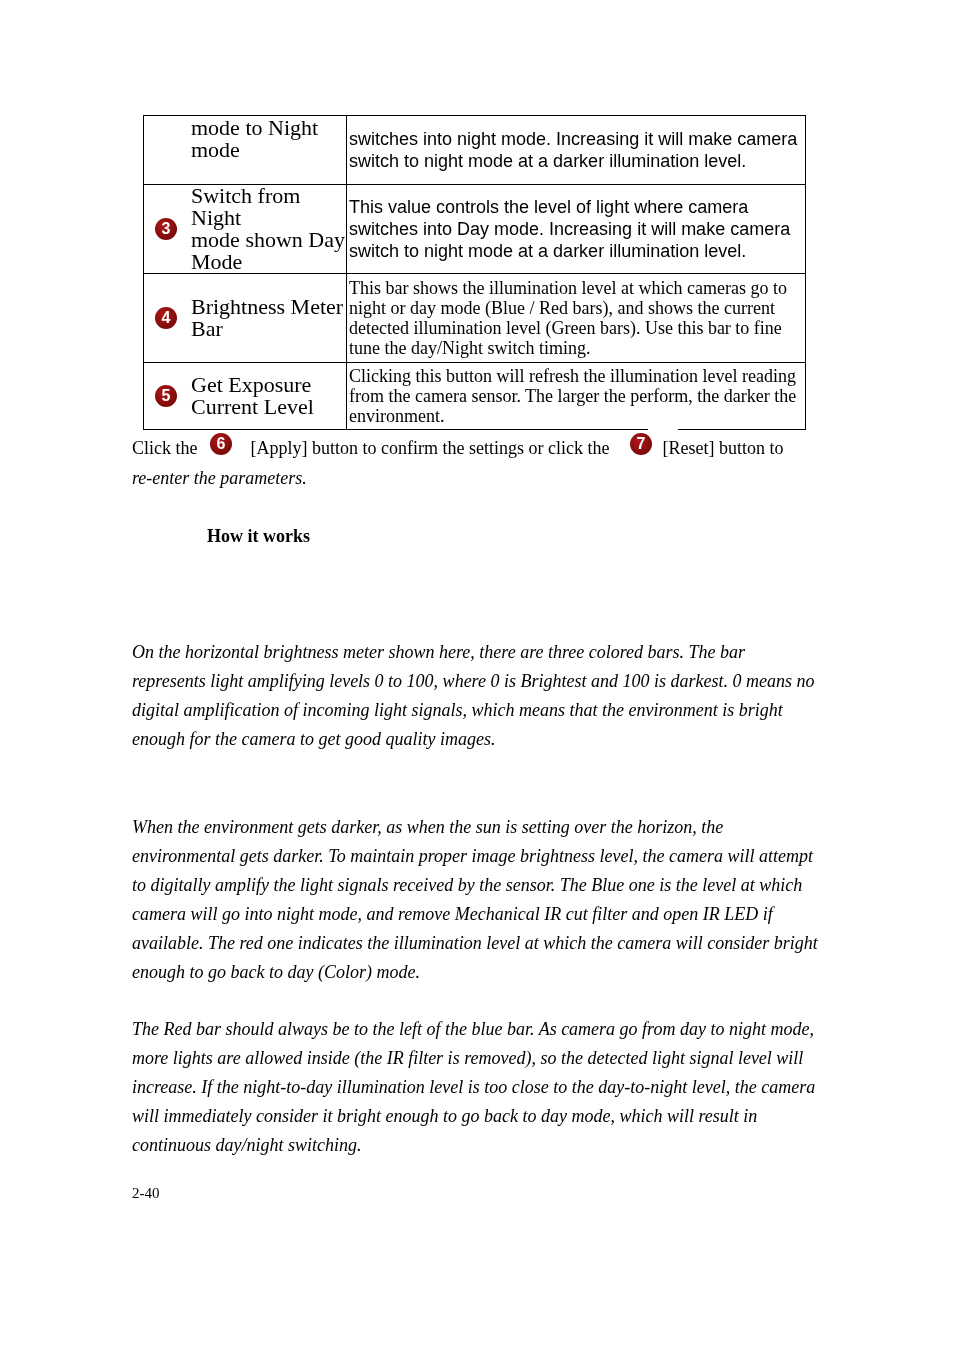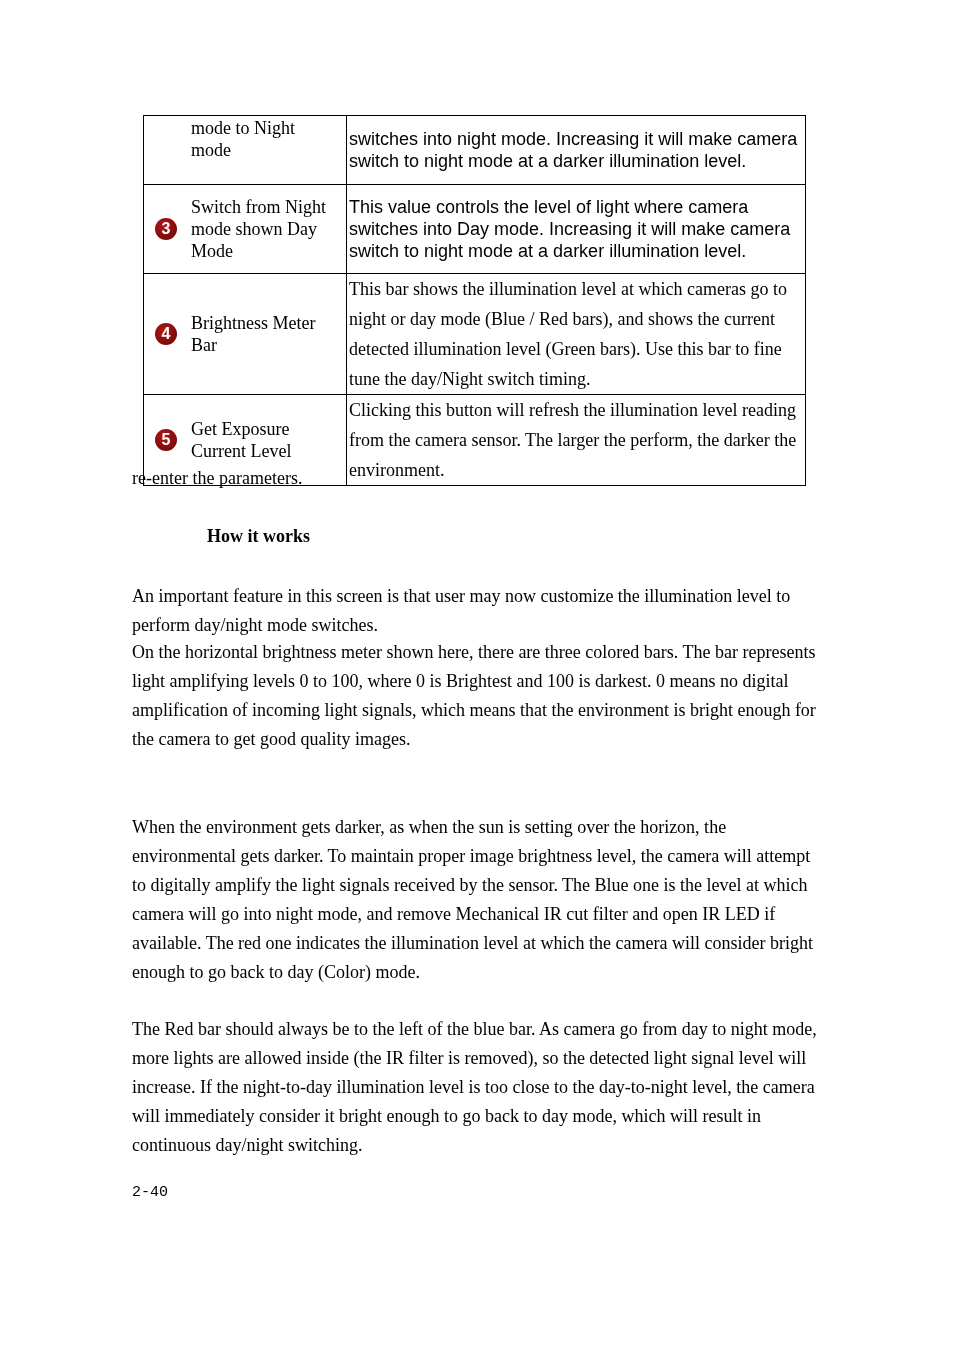--- a/index.html
+++ b/index.html
@@ -5,43 +5,43 @@
   html, body { margin: 0; padding: 0; background: #ffffff; }
   body { width: 954px; height: 1351px; position: relative; overflow: hidden;
          font-family: "Liberation Serif", "DejaVu Serif", serif; color: #000; }
   .page { position: absolute; left: 0; top: 0; width: 954px; height: 1351px; }
 
   table.desc { position: absolute; left: 143px; top: 115px; width: 663px;
                border-collapse: collapse; table-layout: fixed; }
   table.desc td { border: 1px solid #000; vertical-align: middle; padding: 0; }
   td.icon-cell { width: 44px; border-right: none !important; text-align: center; }
   td.name-cell { width: 155px; border-left: none !important; padding-left: 3px !important;
-                 font-family: "Liberation Serif", serif; font-size: 18px; line-height: 22px; margin-top: 32px; }
+                 font-family: "Liberation Serif", serif; font-size: 22px; line-height: 22px; margin-top: 32px; }
   td.text-cell { font-size: 18px; line-height: 22px; padding-left: 2px !important; padding-right: 1px !important; }
   td.sans { font-family: "Liberation Sans", sans-serif; font-size: 18px; line-height: 22px; margin-left: 45px; }
-  td.serif { font-family: "Liberation Serif", serif; font-size: 18px; line-height: 30px; }
+  td.serif { font-family: "Liberation Serif", serif; font-size: 18px; line-height: 20px; }
   td.name-cell.top { vertical-align: top; padding-top: 1px !important; }
 
   tr.r1 td { height: 67px; }
   tr.r1 td.icon-cell { border-bottom: none; }
   tr.r2 td { height: 88px; }
   tr.r3 td { height: 88px; }
   tr.r4 td { height: 66px; }
 
   .num-icon { display: inline-block; width: 22px; height: 22px; border-radius: 50%;
               background: radial-gradient(circle at 40% 35%, #b01818, #7d0a0a 70%);
               color: #fff; font-family: "Liberation Sans", sans-serif; font-weight: bold;
               font-size: 16px; line-height: 22px; text-align: center; vertical-align: middle; }
 
-  .para { position: absolute; left: 132px; width: 690px; font-size: 18px; line-height: 29px; }
+  .para { position: absolute; left: 132px; width: 690px; font-size: 18px; line-height: 29px; font-style: italic; }
   .click-line { position: absolute; left: 132px; top: 434px; width: 700px; font-size: 18px; line-height: 29px; white-space: nowrap; }
   .click-line .num-icon { position: relative; top: -6px; }
   .gap-mask { position: absolute; left: 648px; top: 425px; width: 30px; height: 6px; background: #fff; }
   .heading { position: absolute; left: 207px; top: 523px; font-size: 18px; font-weight: bold; line-height: 26px; }
-  .footer { position: absolute; left: 132px; top: 1183px; font-size: 15px; line-height: 20px; font-family: Liberation Mono, monospace; }
+  .footer { position: absolute; left: 132px; top: 1183px; font-size: 15px; line-height: 20px; }
 </style>
 </head>
 <body>
 
 <div class="page">
 
   <table class="desc">
     <tbody>
       <tr class="r1">
         <td class="icon-cell"></td>
@@ -80,23 +80,29 @@
           <div>Get Exposure</div>
           <div>Current Level</div>
         </td>
         <td class="text-cell serif">Clicking this button will refresh the illumination level reading from the camera sensor. The larger the perform, the darker the environment.</td>
       </tr>
     </tbody>
   </table>
 
   <div class="gap-mask"></div>
 
+  <div class="click-line">
+    <span>Click the</span>
+    <span class="num-icon" style="margin-left:8px;margin-right:14px;">6</span>
+    <span>[Apply] button to confirm the settings or click the</span>
+    <span class="num-icon" style="margin-left:16px;margin-right:6px;">7</span>
+    <span>[Reset] button to</span>
+  </div>
   <div class="para" style="top:464px;">re-enter the parameters.</div>
 
   <div class="heading">How it works</div>
 
-  <div class="para" style="top:582px;">An important feature in this screen is that user may now customize the illumination level to perform day/night mode switches.</div>
   <div class="para" style="top:638px;">On the horizontal brightness meter shown here, there are three colored bars. The bar represents light amplifying levels 0 to 100, where 0 is Brightest and 100 is darkest. 0 means no digital amplification of incoming light signals, which means that the environment is bright enough for the camera to get good quality images.</div>
   <div class="para" style="top:813px;">When the environment gets darker, as when the sun is setting over the horizon, the environmental gets darker. To maintain proper image brightness level, the camera will attempt to digitally amplify the light signals received by the sensor. The Blue one is the level at which camera will go into night mode, and remove Mechanical IR cut filter and open IR LED if available. The red one indicates the illumination level at which the camera will consider bright enough to go back to day (Color) mode.</div>
   <div class="para" style="top:1015px;">The Red bar should always be to the left of the blue bar. As camera go from day to night mode, more lights are allowed inside (the IR filter is removed), so the detected light signal level will increase. If the night-to-day illumination level is too close to the day-to-night level, the camera will immediately consider it bright enough to go back to day mode, which will result in continuous day/night switching.</div>
 
   <div class="footer">2-40</div>
 </div>
 
 </body></html>

